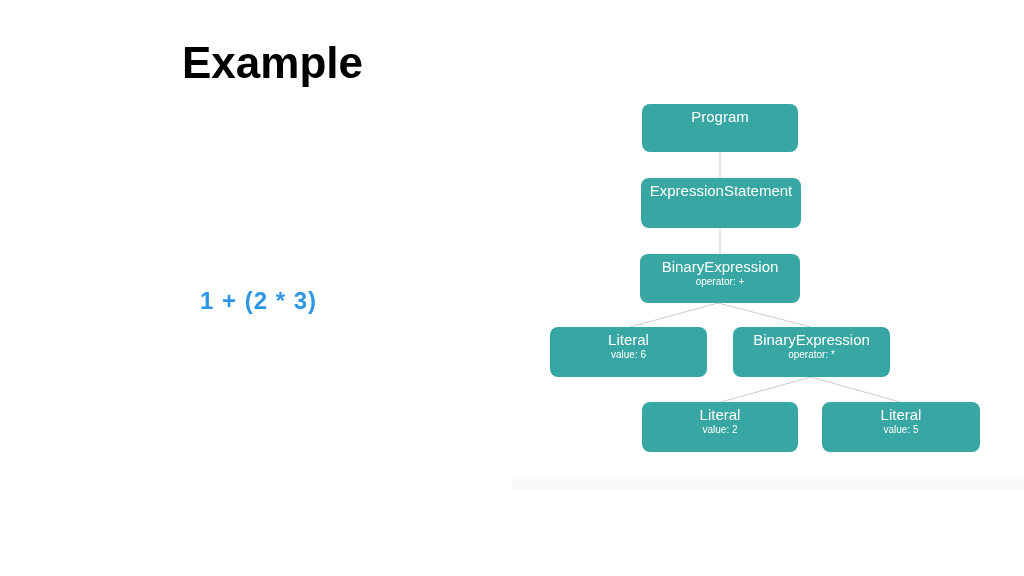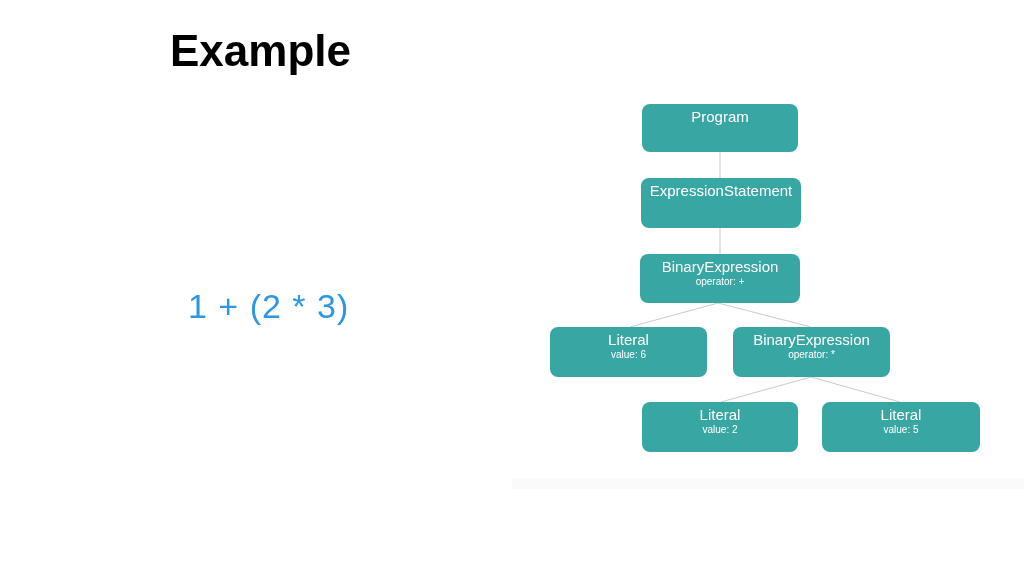--- a/index.html
+++ b/index.html
@@ -12,32 +12,32 @@
     position: relative;
     width: 1024px;
     height: 576px;
     background: var(--background, #ffffff);
     overflow: hidden;
   }
   .title {
     position: absolute;
     left: 170px;
     top: 26px;
-    margin: 0;
+    margin: 12px;
     font-size: 44px;
     font-weight: 700;
     color: var(--title-black, #000000);
     letter-spacing: 0px;
   }
   .expression {
     position: absolute;
-    left: 188px;
+    left: 200px;
     top: 287px;
-    font-size: 34px;
-    font-weight: 400;
+    font-size: 24px;
+    font-weight: 700;
     color: var(--expression-blue, #2e97e5);
     letter-spacing: 1px;
   }
   .diagram {
     position: absolute;
     left: 0; top: 0;
     width: 1024px;
     height: 576px;
   }
   .edges {

